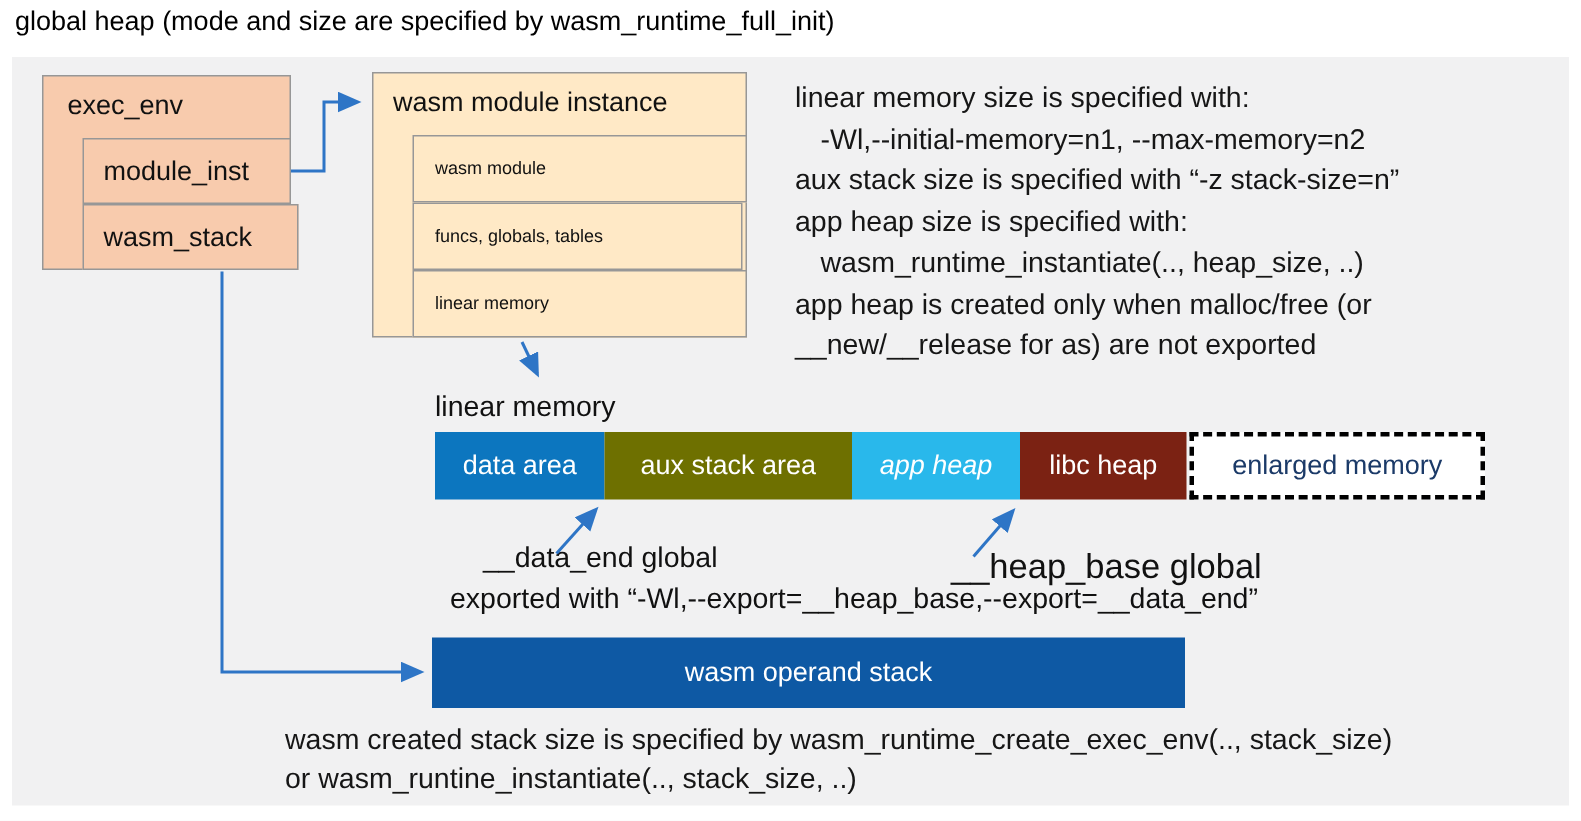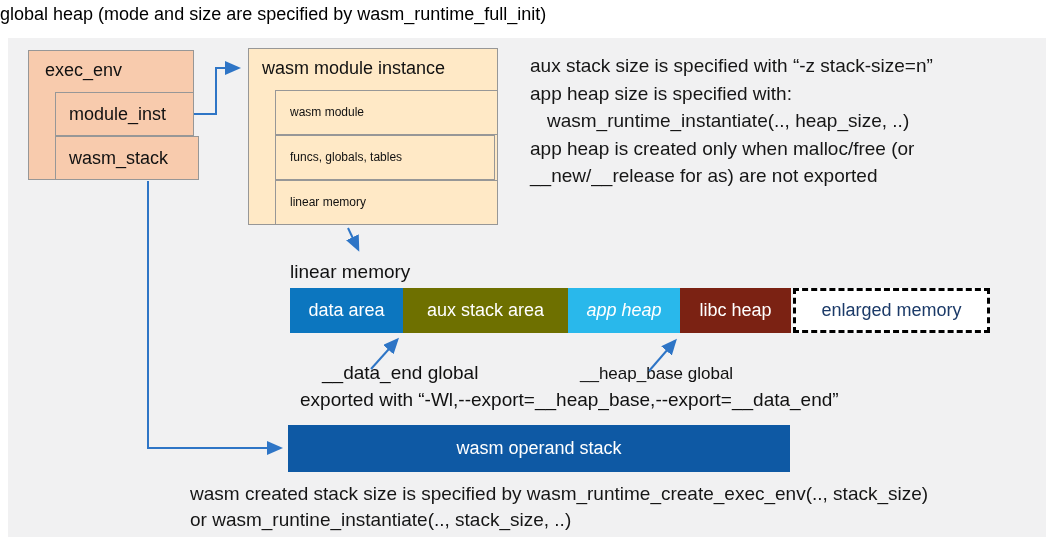--- a/index.html
+++ b/index.html
@@ -1,19 +1,19 @@
 <!DOCTYPE html>
 <html><head>
 <meta charset="utf-8">
 <style>
   html,body{margin:0;padding:0;background:#ffffff;width:1054px;height:547px;
     font-family:"Liberation Sans","DejaVu Sans",sans-serif;color:#111;}
   .abs{position:absolute;}
   #panel{left:8px;top:38px;width:1038px;height:499px;background:#f1f1f2;}
-  #title{left:0;top:4px;font-size:18px;color:#000;white-space:nowrap;}
+  #title{left:10px;top:4px;font-size:18px;color:#000;white-space:nowrap;}
 
   
   .pinkbox{background:#f8cbad;border:1px solid #979797;box-sizing:border-box;}
   #exec-env-box{left:28px;top:50px;width:166px;height:130px;}
   #exec-env-label{left:45px;top:60px;font-size:18px;}
   .pink-inner{font-size:18px;line-height:42px;padding-left:13px;}
   #module-inst-box{left:55px;top:92px;width:139px;height:44px;}
   #wasm-stack-box{left:55px;top:136px;width:144px;height:44px;}
 
   
@@ -36,21 +36,21 @@
     font-size:18px;box-sizing:border-box;white-space:nowrap;}
   #seg-data{left:290px;width:113px;background:#0c76bf;}
   #seg-aux{left:403px;width:165px;background:#6e7000;}
   #seg-appheap{left:568px;width:112px;background:#29b8eb;font-style:italic;}
   #seg-libc{left:680px;width:111px;background:#7b2213;}
   #seg-enlarged{left:793px;width:197px;background:#ffffff;border:3px dashed #000;
     color:#1b3a68;line-height:39px;}
 
   
   #data-end-label{left:322px;top:362px;font-size:19px;}
-  #heap-base-label{left:580px;top:364px;font-size:17px;text-align:right;}
+  #heap-base-label{left:634px;top:364px;font-size:23px;text-align:right;}
   #exported-label{left:300px;top:389px;font-size:19px;}
 
   
   #operand-bar{left:288px;top:425px;width:502px;height:47px;background:#0e59a4;
     color:#fff;font-size:18px;line-height:47px;text-align:center;}
 
   
   #notes-bottom{left:190px;top:481px;font-size:19px;line-height:26px;color:#161616;}
 
   #wires{left:0;top:0;width:1054px;height:547px;pointer-events:none;}
@@ -67,20 +67,22 @@
 <div class="abs pinkbox pink-inner nowrap" id="module-inst-box">module_inst</div>
 <div class="abs pinkbox pink-inner nowrap" id="wasm-stack-box">wasm_stack</div>
 
 <div class="abs creambox" id="mod-inst-outer"></div>
 <div class="abs nowrap" id="mod-inst-label">wasm module instance</div>
 <div class="abs creambox cream-inner nowrap" id="wasm-module-box">wasm module</div>
 <div class="abs creambox cream-inner nowrap" id="funcs-box">funcs, globals, tables</div>
 <div class="abs creambox cream-inner nowrap" id="linmem-box">linear memory</div>
 
 <div class="abs" id="notes-right">
+  <div class="nowrap">linear memory size is specified with:</div>
+  <div class="nowrap indent">-Wl,--initial-memory=n1, --max-memory=n2</div>
   <div class="nowrap">aux stack size is specified with “-z stack-size=n”</div>
   <div class="nowrap">app heap size is specified with:</div>
   <div class="nowrap indent">wasm_runtime_instantiate(.., heap_size, ..)</div>
   <div class="nowrap">app heap is created only when malloc/free (or</div>
   <div class="nowrap">__new/__release for as) are not exported</div>
 </div>
 
 <div class="abs nowrap" id="linmem-title">linear memory</div>
 <div class="abs seg" id="seg-data">data area</div>
 <div class="abs seg" id="seg-aux">aux stack area</div>

